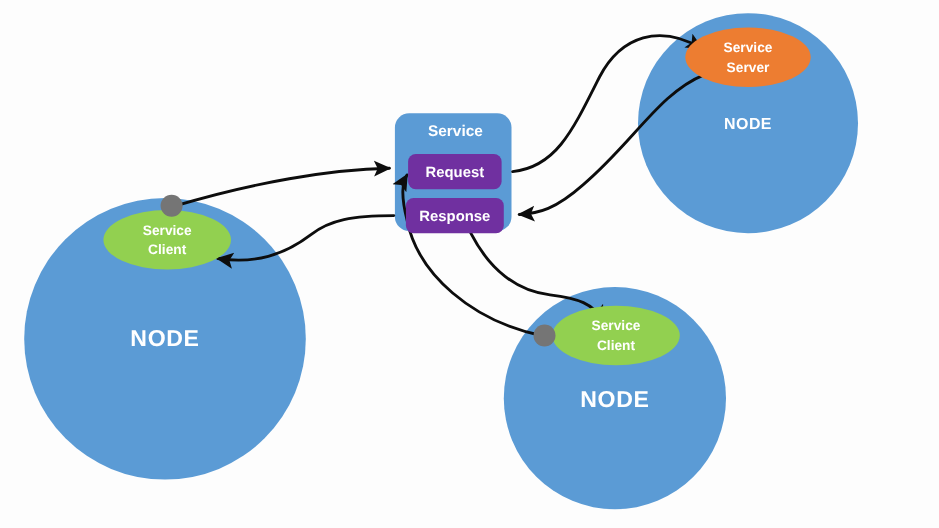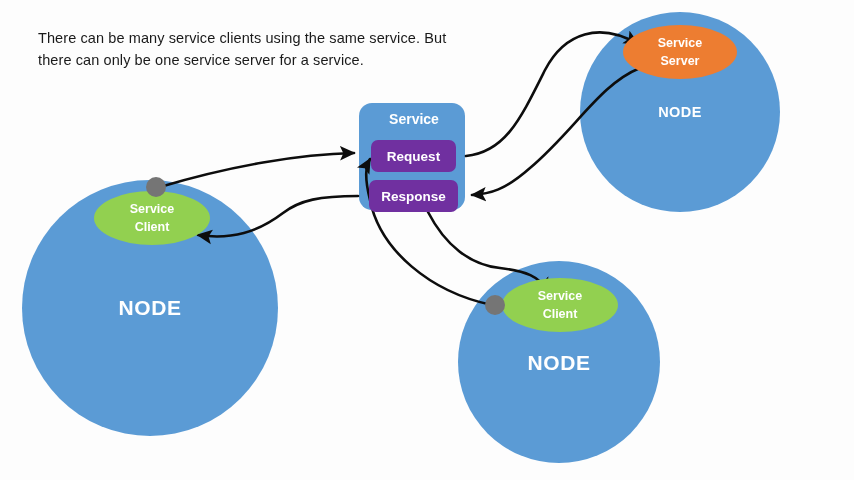--- a/index.html
+++ b/index.html
@@ -67,25 +67,20 @@
     stroke: #0d0d0d;
     stroke-width: 2.6px;
     stroke-linecap: round;
   }
 </style>
 </head>
 <body>
 
 <div id="stage">
 
-  <div class="caption">
-    <span>There can be many service clients using the same service. But</span>
-    <br>
-    <span>there can only be one service server for a service.</span>
-  </div>
 
   <svg id="diagram-svg" viewBox="0 0 854 480" xmlns="http://www.w3.org/2000/svg">
     <defs>
       <marker id="arrowhead" markerWidth="7" markerHeight="7" refX="5.4" refY="3" orient="auto" markerUnits="strokeWidth">
         <path d="M0,0.2 L6,3 L0,5.8 L1.3,3 Z" fill="#0d0d0d"></path>
       </marker>
     </defs>
 
     <g>
       <circle cx="680" cy="112" r="100" fill="#5B9BD5"></circle>

